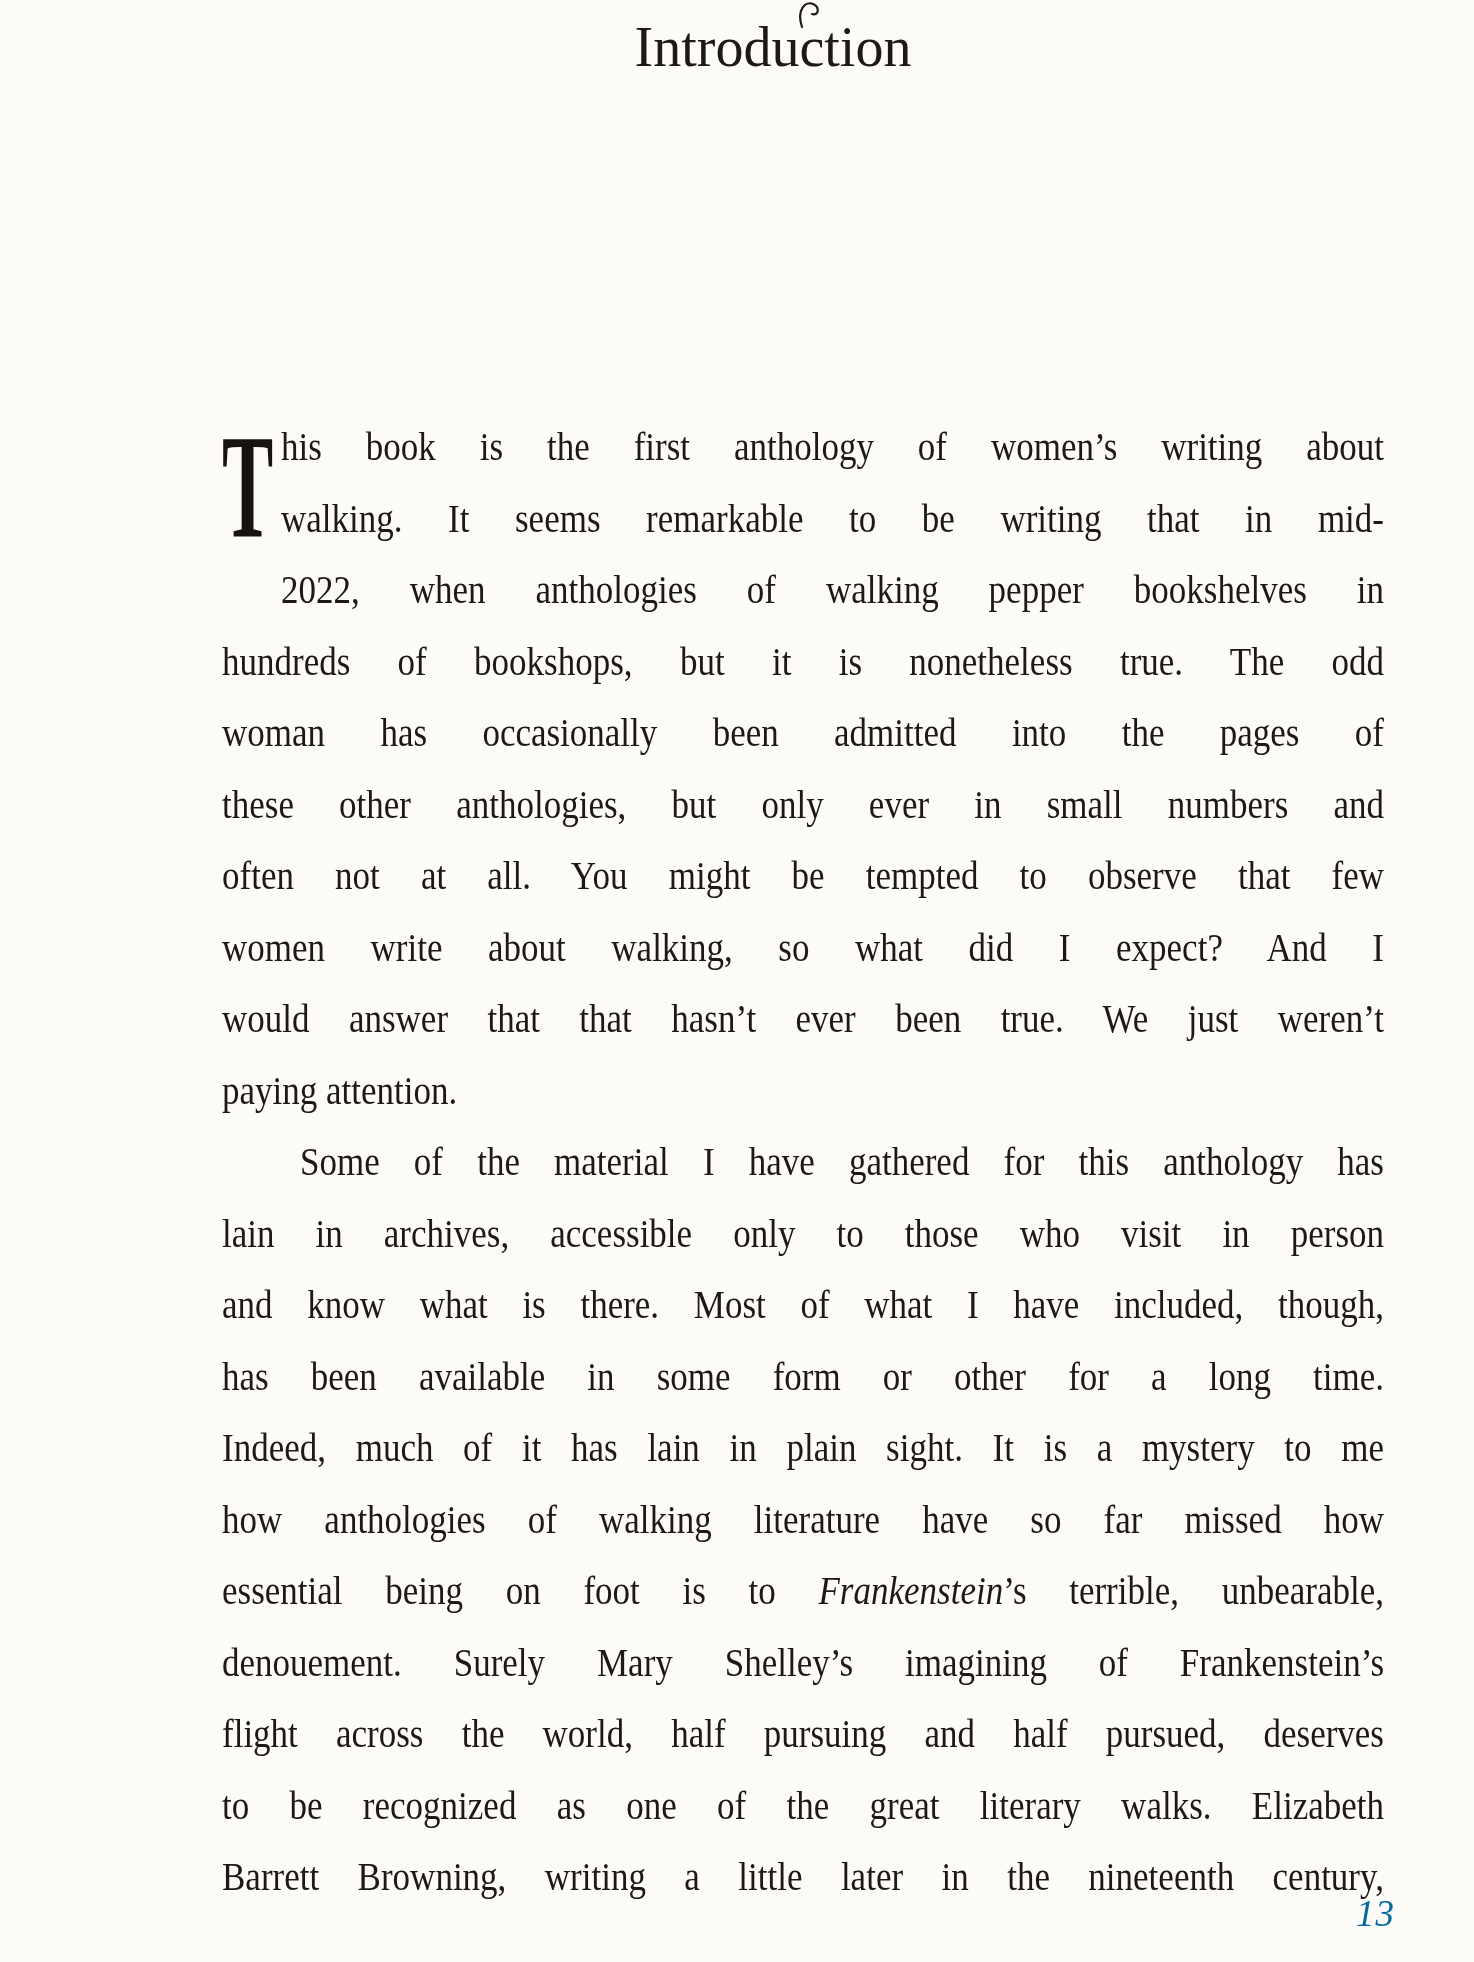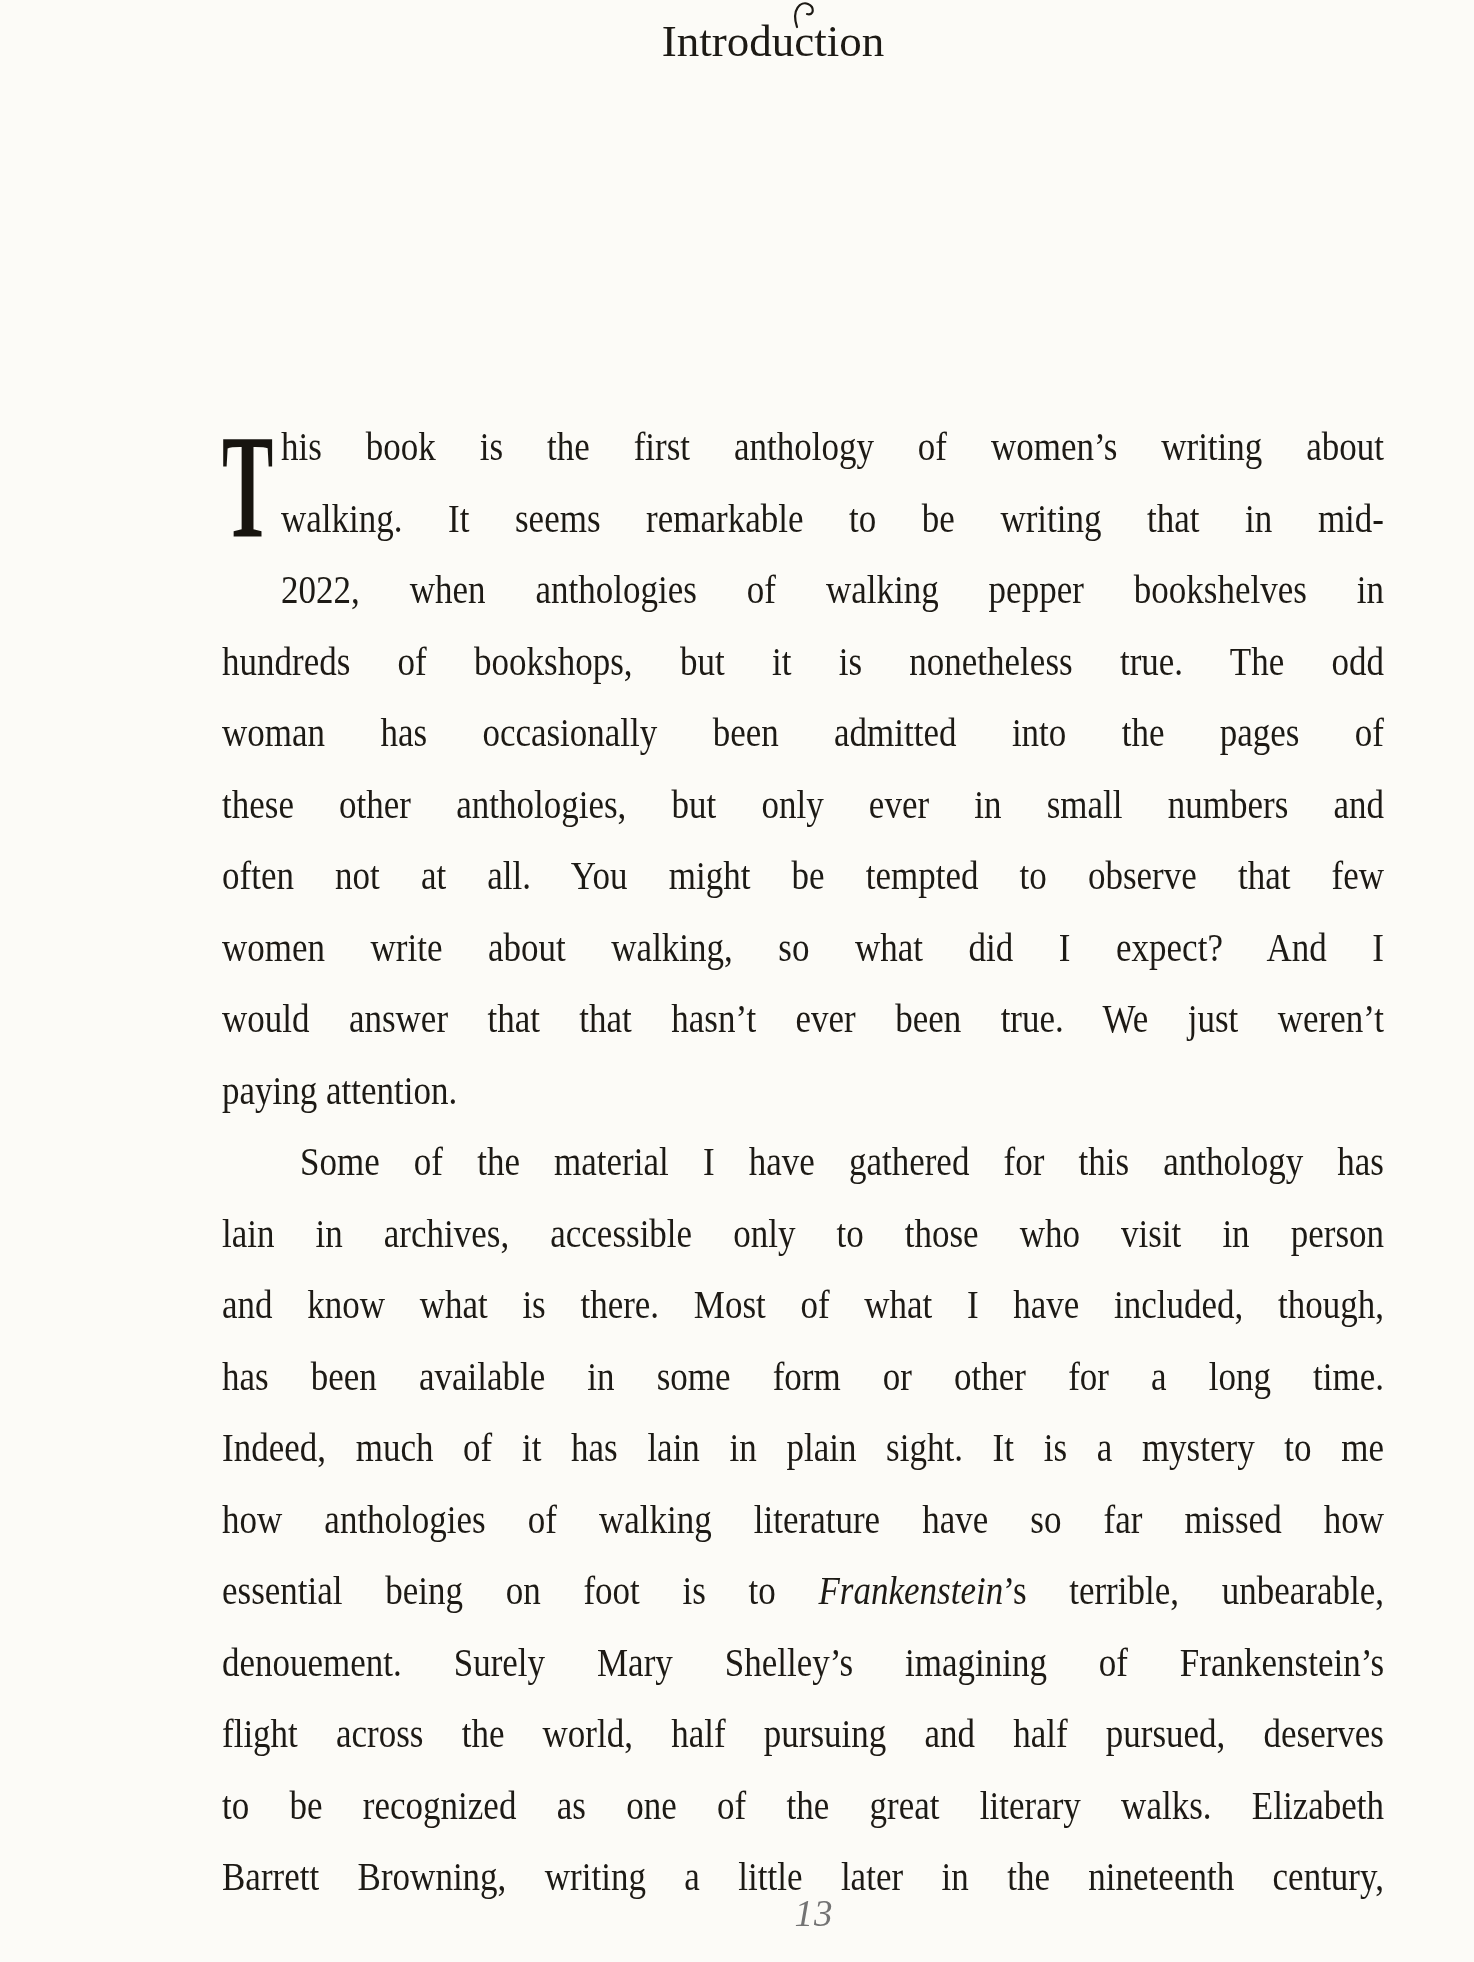--- a/index.html
+++ b/index.html
@@ -8,21 +8,21 @@
     background:#fcfbf7;
     font-family:"Liberation Serif", serif;
     color:#1d1a15;
     overflow:hidden;
   }
   .page{position:relative;width:1474px;height:1962px;background:#fcfbf7;}
 
   
   .title{
     position:absolute;left:192px;top:15px;width:1162px;
-    text-align:center;font-size:45px;font-weight:400;
+    text-align:center;font-size:56px;font-weight:400;
     letter-spacing:0px;margin:0;color:#1d1a15;
   }
   .lig{position:relative;display:inline-block;}
   .swash{position:absolute;left:-2px;top:-15px;width:34px;height:28px;overflow:visible;}
 
   
   .text-block{
     position:absolute;left:222px;top:411px;width:1162px;
     font-size:35px;
   }
@@ -41,22 +41,22 @@
     float:left;width:47px;height:143px;
     font-size:148px;line-height:1;font-weight:700;
     transform:scaleX(0.52);transform-origin:left top;
     margin-top:2px;margin-right:12px;
     color:#17140f;
   }
 
   
   .folio{
     position:absolute;left:233px;top:1892px;width:1162px;
-    text-align:center;font-style:italic;font-size:37px;
-    letter-spacing:1px;color:#737373;
+    text-align:right;font-style:italic;font-size:37px;
+    letter-spacing:1px;color:#0369a1;
   }
 </style>
 </head>
 <body>
 
 <div class="page">
 
   <h1 class="title"><span>Introdu</span><span class="lig"><span>ct</span><svg class="swash" viewBox="0 0 34 28">
           <path d="M5 27 C -1 9, 9 1, 16 4 C 23 7, 22 16, 15 14" fill="none" stroke="#1d1a15" stroke-width="2.2" stroke-linecap="round"></path>
         </svg></span><span>ion</span></h1>

